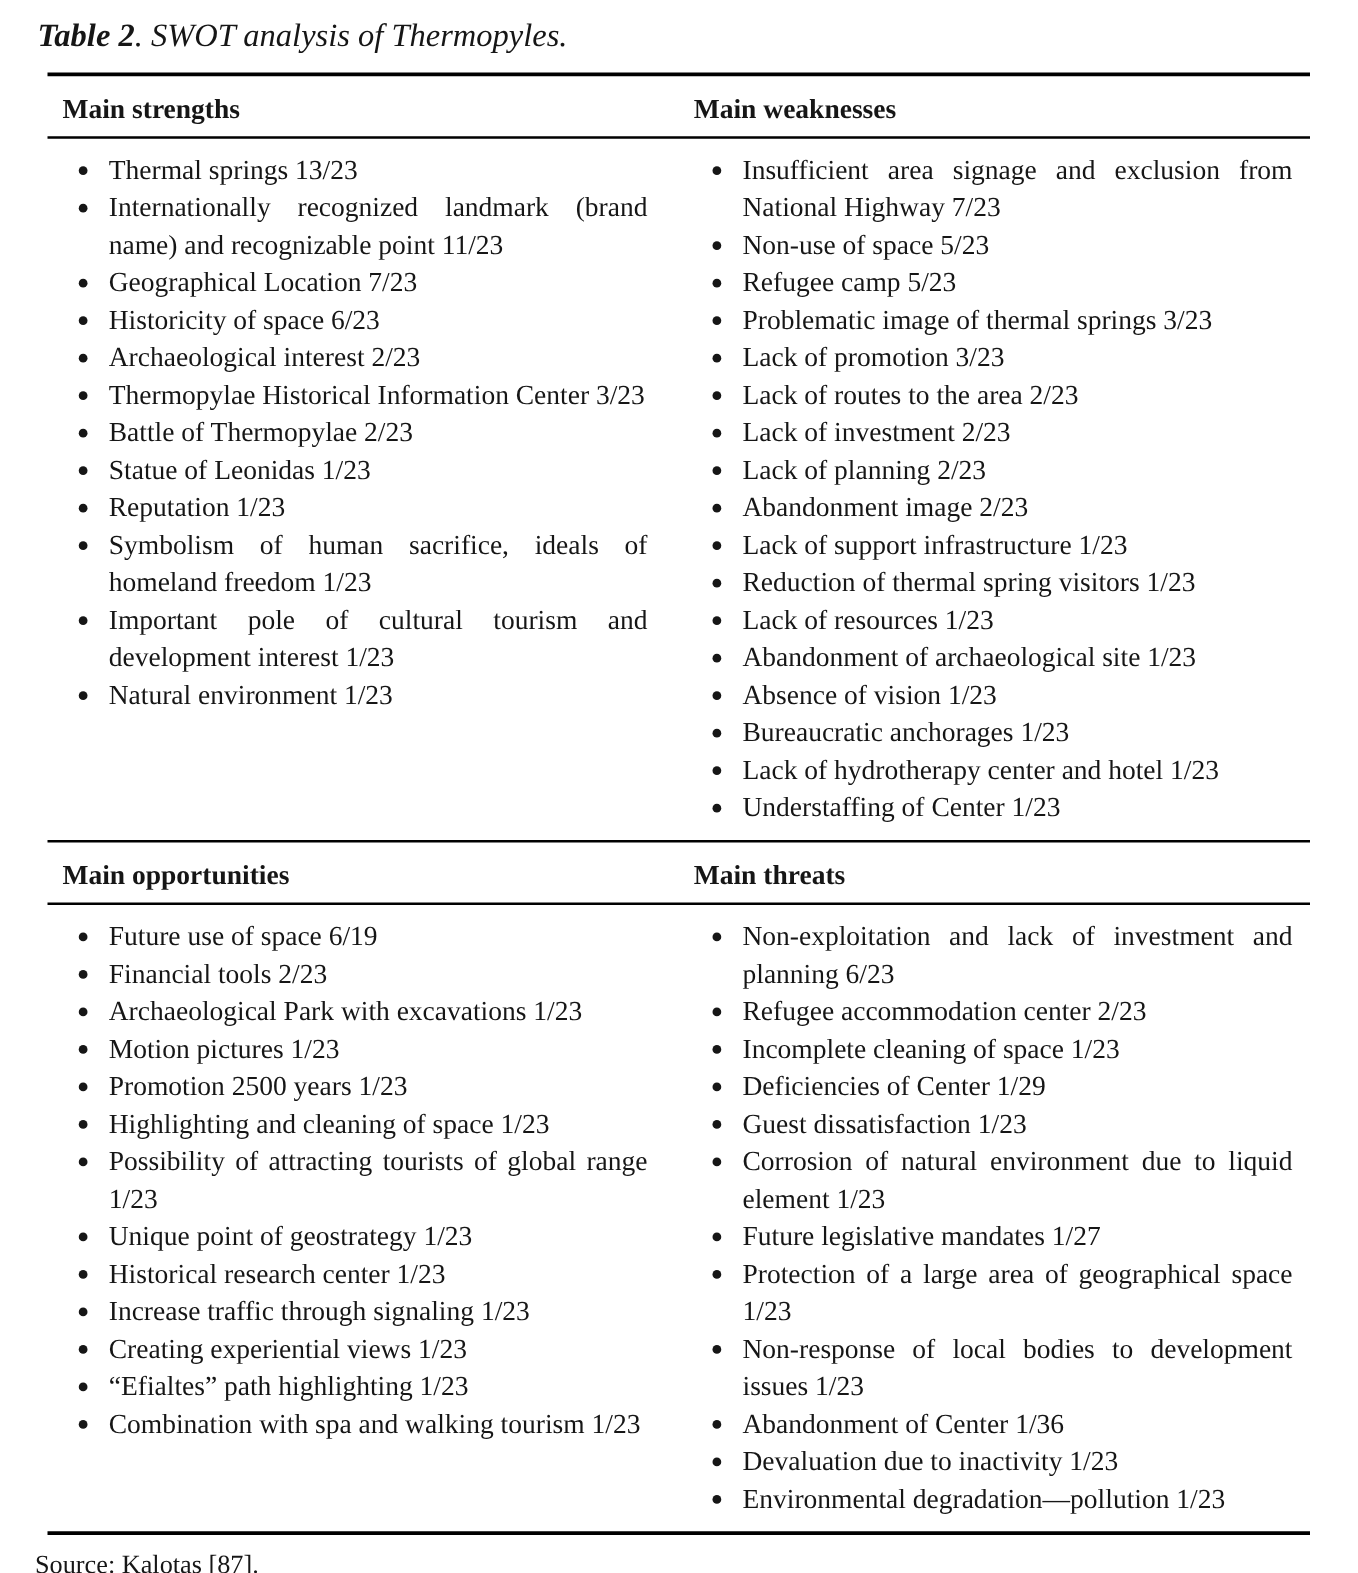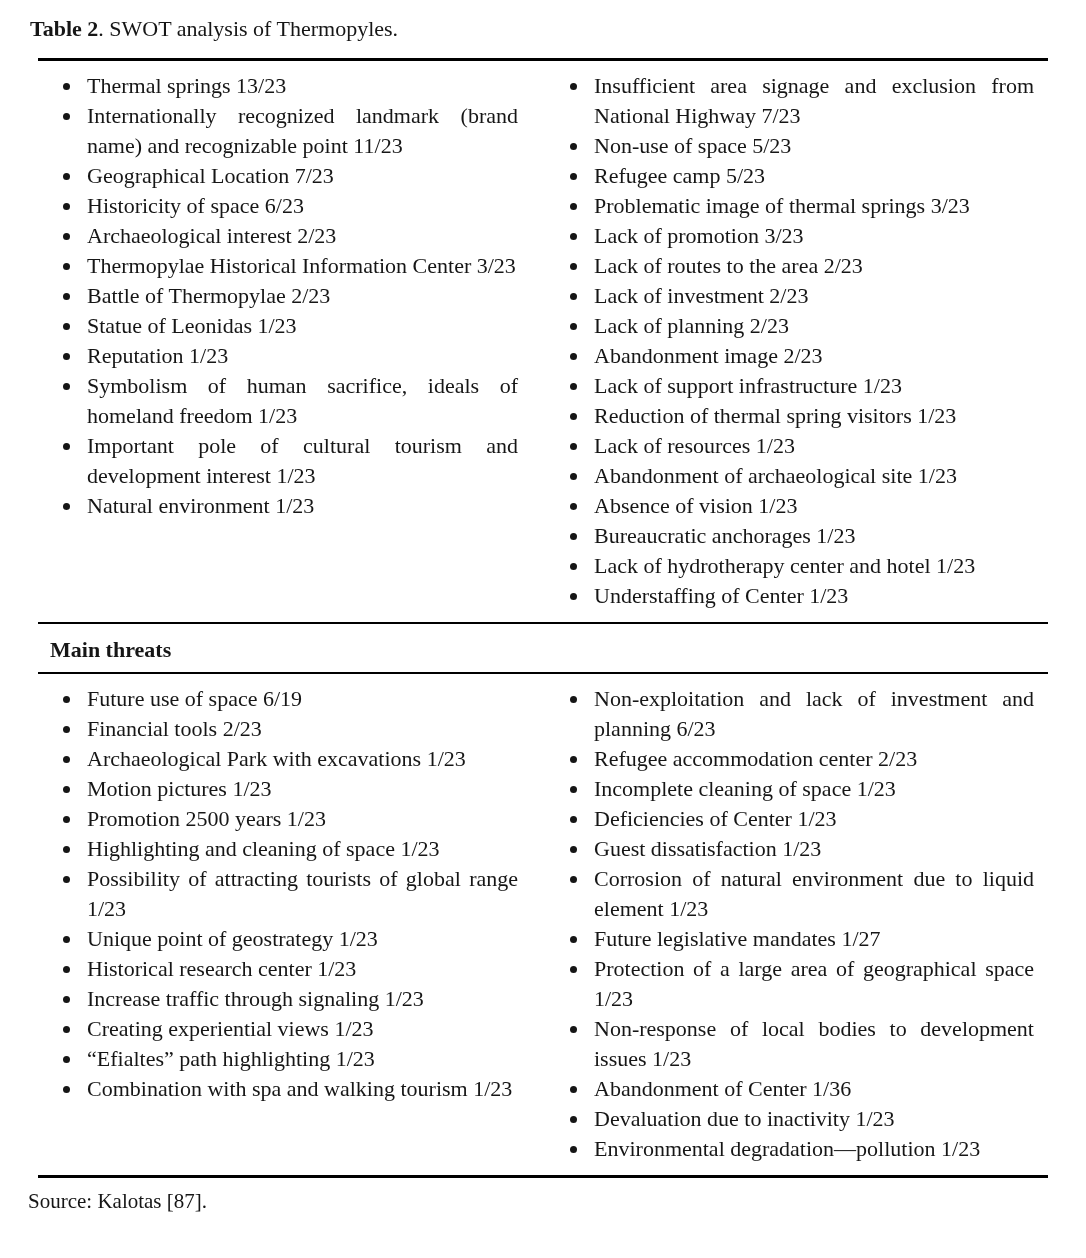--- a/index.html
+++ b/index.html
@@ -15,21 +15,22 @@
     font-size: 22px;
     line-height: 30px;
     box-sizing: border-box;
   }
   .page {
     padding-top: 14px;
     box-sizing: border-box;
   }
   .caption {
     margin: 0 0 14px 30px;
-    font-size: 22px;
+    font-size: 26px;
+    font-style: italic;
   }
   .bold { font-weight: 700; }
   .swot-table {
     margin-left: 38px;
     width: 1010px;
     border-top: 3px solid #000;
     border-bottom: 3px solid #000;
   }
   .row {
     display: grid;
@@ -71,20 +72,24 @@
 </style>
 </head>
 <body>
 
 <div class="page">
 
   <p class="caption"><span class="bold">Table 2</span><span>. SWOT analysis of Thermopyles.</span></p>
 
   <div class="swot-table">
 
+    <div class="row header-row">
+      <div class="hcell">Main strengths</div>
+      <div class="hcell">Main weaknesses</div>
+    </div>
 
     <div class="row body-row-1">
       <div class="bcell left">
         <ul>
             <li>Thermal springs 13/23</li>
             <li>Internationally recognized landmark (brand name) and recognizable point 11/23</li>
             <li>Geographical Location 7/23</li>
             <li>Historicity of space 6/23</li>
             <li>Archaeological interest 2/23</li>
             <li>Thermopylae Historical Information Center 3/23</li>
@@ -113,20 +118,21 @@
             <li>Abandonment of archaeological site 1/23</li>
             <li>Absence of vision 1/23</li>
             <li>Bureaucratic anchorages 1/23</li>
             <li>Lack of hydrotherapy center and hotel 1/23</li>
             <li>Understaffing of Center 1/23</li>
           </ul>
       </div>
     </div>
 
     <div class="row header-row">
+      <div class="hcell">Main opportunities</div>
       <div class="hcell">Main threats</div>
     </div>
 
     <div class="row">
       <div class="bcell left">
         <ul>
             <li>Future use of space 6/19</li>
             <li>Financial tools 2/23</li>
             <li>Archaeological Park with excavations 1/23</li>
             <li>Motion pictures 1/23</li>
@@ -139,21 +145,21 @@
             <li>Creating experiential views 1/23</li>
             <li>“Efialtes” path highlighting 1/23</li>
             <li>Combination with spa and walking tourism 1/23</li>
           </ul>
       </div>
       <div class="bcell right">
         <ul>
             <li>Non-exploitation and lack of investment and planning 6/23</li>
             <li>Refugee accommodation center 2/23</li>
             <li>Incomplete cleaning of space 1/23</li>
-            <li>Deficiencies of Center 1/23</li>
+            <li>Deficiencies of Center 1/29</li>
             <li>Guest dissatisfaction 1/23</li>
             <li>Corrosion of natural environment due to liquid element 1/23</li>
             <li>Future legislative mandates 1/27</li>
             <li>Protection of a large area of geographical space 1/23</li>
             <li>Non-response of local bodies to development issues 1/23</li>
             <li>Abandonment of Center 1/36</li>
             <li>Devaluation due to inactivity 1/23</li>
             <li>Environmental degradation—pollution 1/23</li>
           </ul>
       </div>

